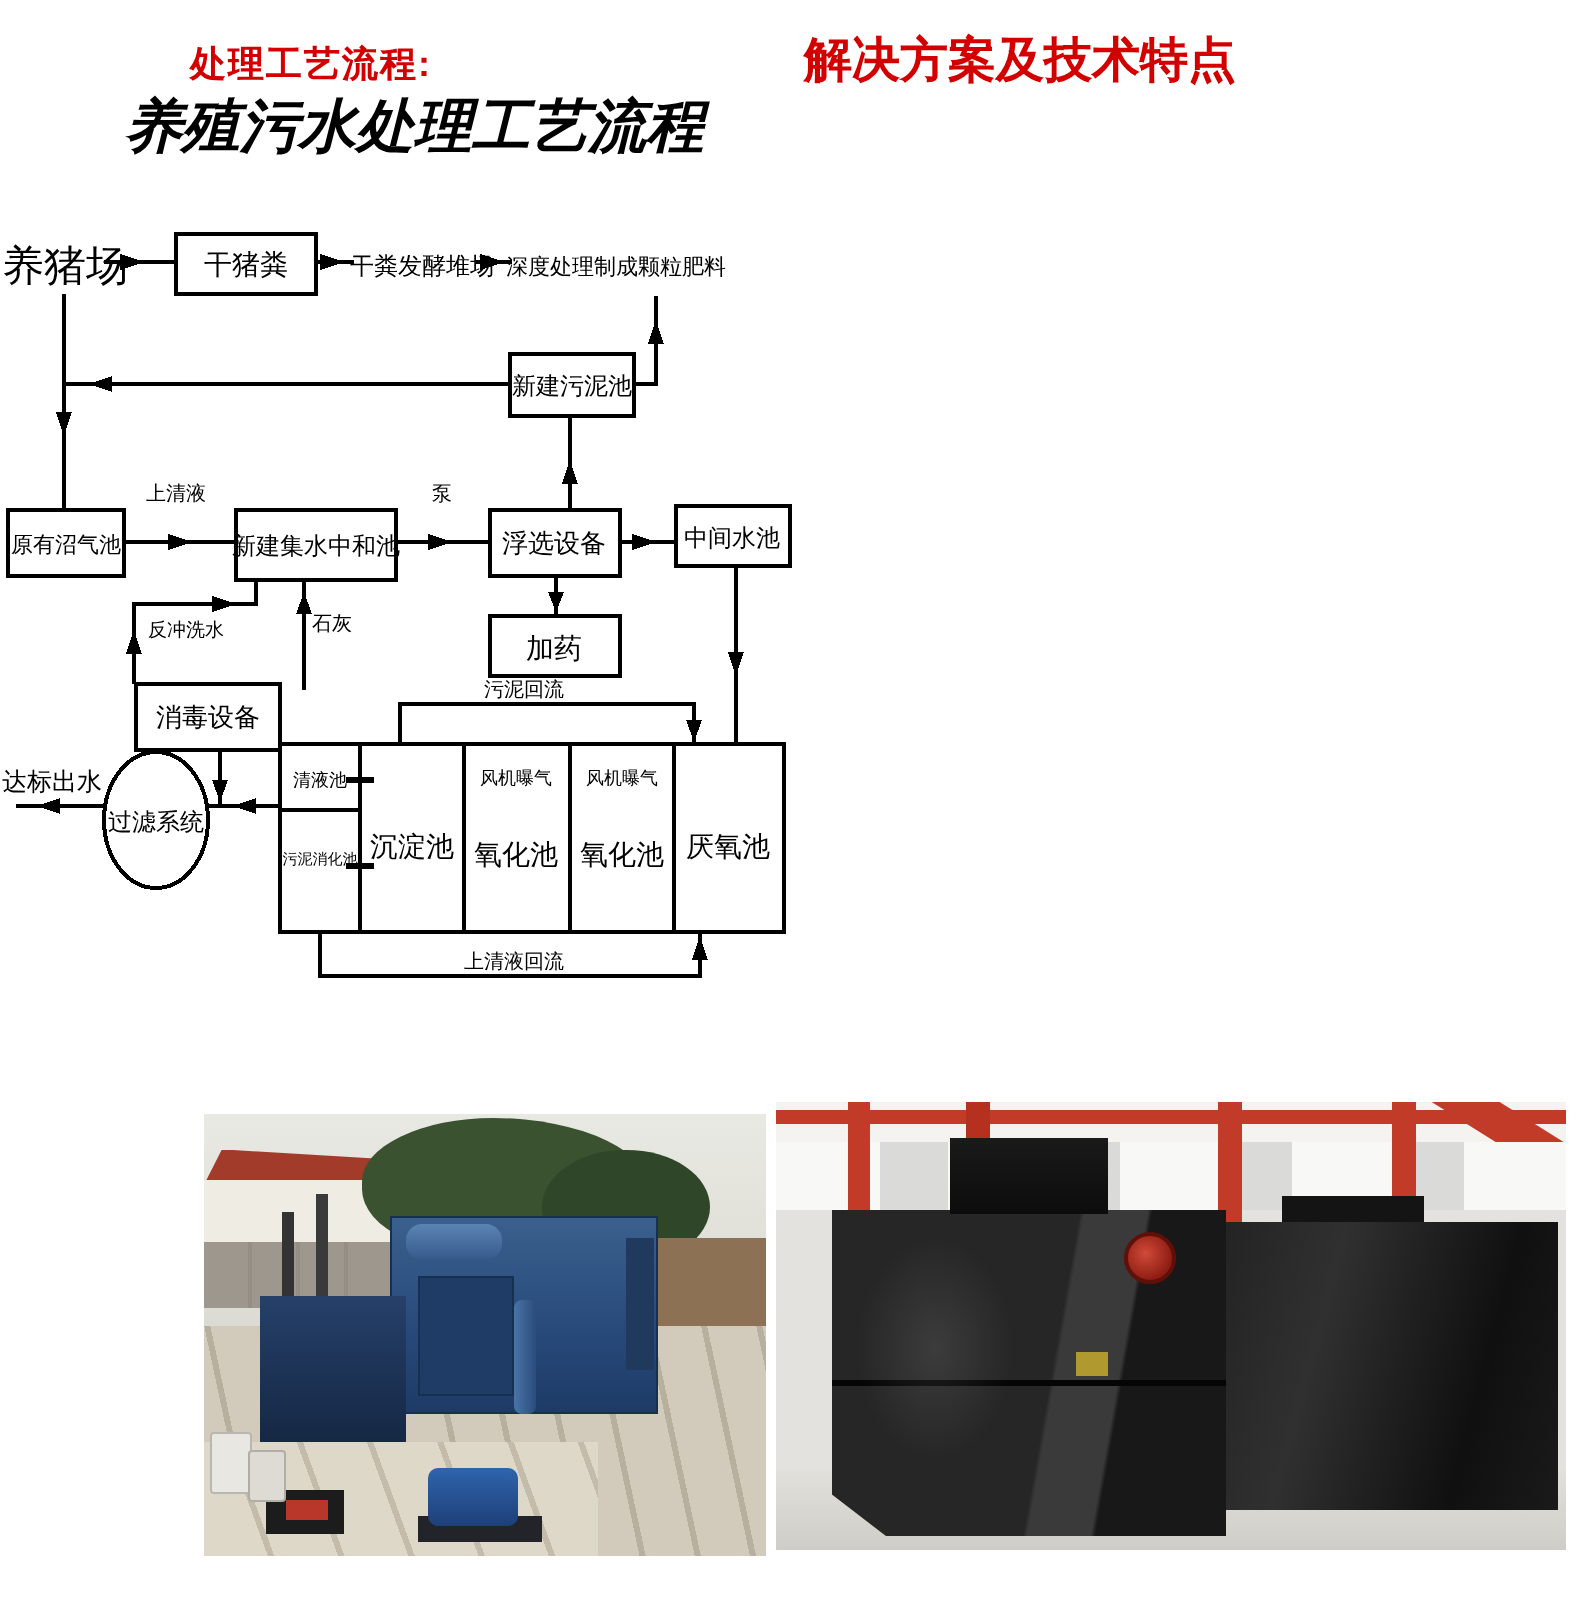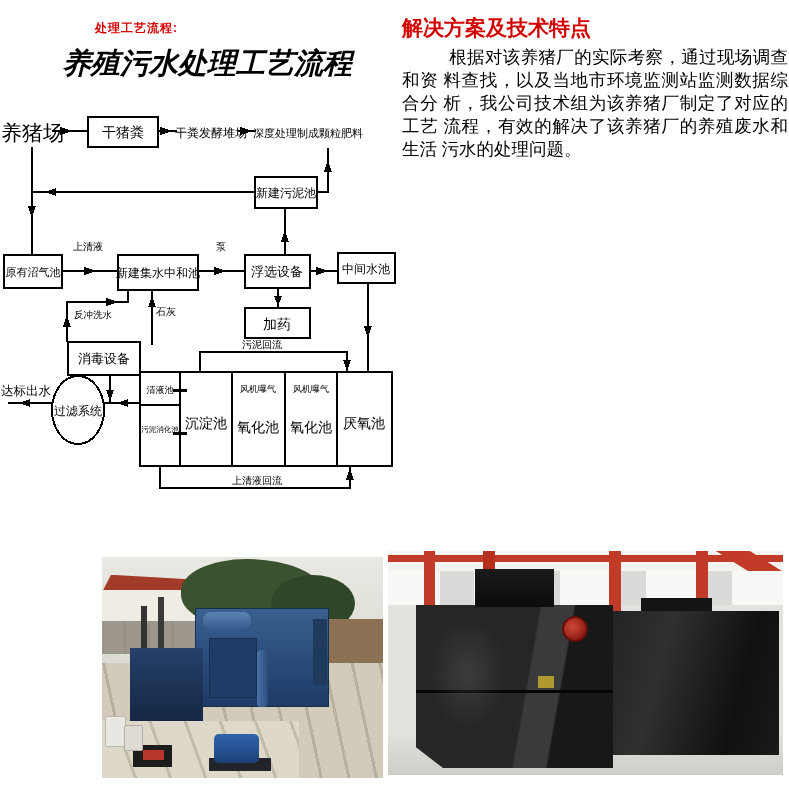--- a/index.html
+++ b/index.html
@@ -1,32 +1,32 @@
 <!DOCTYPE html>
 <html><head>
 <meta charset="utf-8">
 <style>
   html,body{margin:0;padding:0;background:#fff;}
   #page{position:relative;width:789px;height:801px;background:#ffffff;overflow:hidden;
         font-family:"Liberation Sans",sans-serif;}
   
-  .red-sub{position:absolute;left:95px;top:20px;font-size:12px;font-weight:bold;
+  .red-sub{position:absolute;left:95px;top:20px;font-size:18px;font-weight:bold;
            color:#d30000;letter-spacing:1px;font-family:"Liberation Sans",sans-serif;}
   .big-title{position:absolute;left:62px;top:44px;font-size:29px;font-weight:bold;color:#000;
              font-family:"Liberation Serif",serif;letter-spacing:0px;white-space:nowrap;font-style:italic;}
   
   #flow{position:absolute;left:0;top:0;}
   .fc-box{fill:#ffffff;stroke:#000;stroke-width:2;}
   .fc-line{stroke:#000;stroke-width:1.6;fill:none;}
   .fc-thick{stroke:#000;stroke-width:3;fill:none;}
   .fc-tri{fill:#000;stroke:none;}
   text{font-family:"Liberation Sans",sans-serif;fill:#000;}
   
   .rcol{position:absolute;left:402px;top:12px;width:386px;color:#000;}
-  .rhead{color:#d30000;font-weight:bold;font-size:21px;margin:2px 0 4px 0;
+  .rhead{color:#d30000;font-weight:bold;font-size:24px;margin:2px 0 4px 0;
          font-family:"Liberation Sans",sans-serif;}
   .rhead2{margin-top:14px;padding-left:24px;}
   .rpara{font-size:17.5px;line-height:23px;margin:0;text-align:justify;
          font-family:"Liberation Serif",serif;}
   .indent{text-indent:2.7em;}
   
   .photo{position:absolute;overflow:hidden;}
   .photo *{position:absolute;}
   
   #photoL{left:102px;top:557px;width:281px;height:221px;background:linear-gradient(#e9e9e3,#d9d9d1 55%,#d3cdbf);}
@@ -177,21 +177,20 @@
     <polygon class="fc-tri" points="30,399 18,403 30,407"></polygon>
     <text x="26" y="395" font-size="12.5" text-anchor="middle">达标出水</text>
 
     <path class="fc-line" d="M160,466 V488 H350 V466"></path>
     <polygon class="fc-tri" points="346,480 354,480 350,468"></polygon>
     <text x="257" y="484" font-size="10" text-anchor="middle">上清液回流</text>
   </svg>
 
   <div class="rcol">
     <div class="rhead">解决方案及技术特点</div>
-    <p class="rpara indent">根据对该养猪厂的实际考察，通过现场调查和资 料查找，以及当地市环境监测站监测数据综合分 析，我公司技术组为该养猪厂制定了对应的工艺 流程，有效的解决了该养猪厂的养殖废水和生活 污水的处理问题。</p>
   </div>
 
   <div id="photoL" class="photo">
     <div class="lp-roof"></div>
     <div class="lp-build"></div>
     <div class="lp-tree"></div>
     <div class="lp-tree2"></div>
     <div class="lp-wall"></div>
     <div class="lp-dirt"></div>
     <div class="lp-ground"></div>

